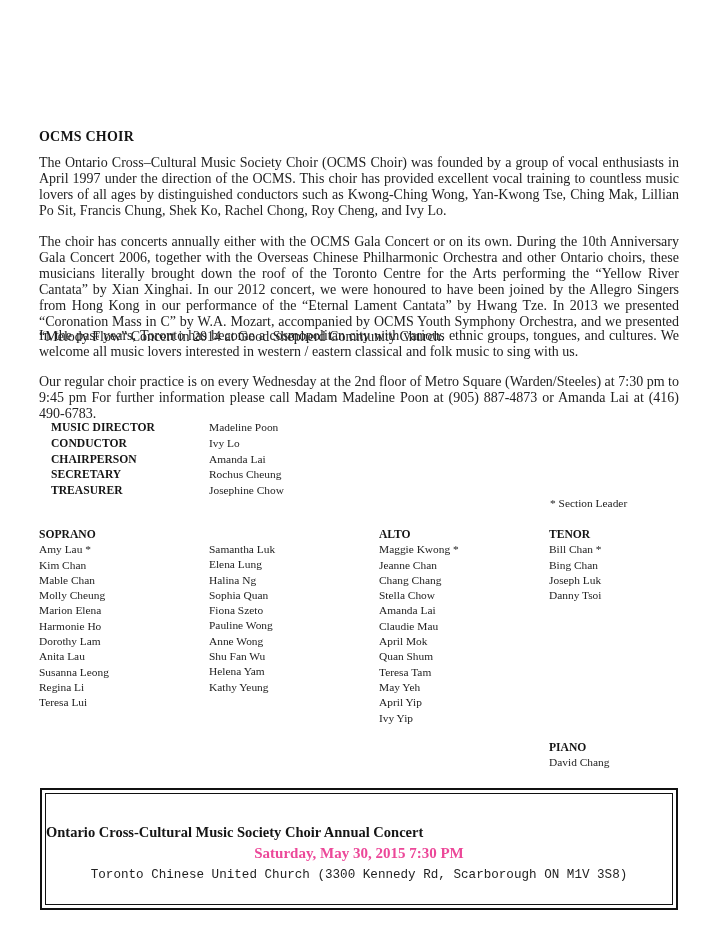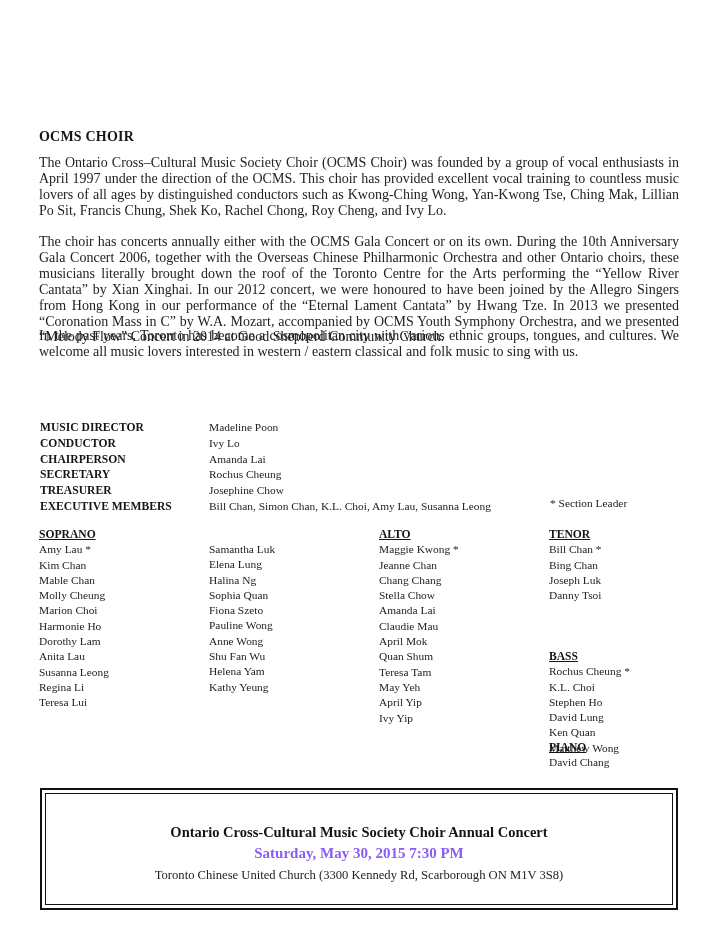--- a/index.html
+++ b/index.html
@@ -54,21 +54,21 @@
       width: 660px;
     }
     .role-row {
       height: 15.8px;
       position: relative;
       font-size: 11.4px;
       line-height: 15.8px;
     }
     .role-label {
       position: absolute;
-      left: 1px;
+      left: 12px;
       font-weight: bold;
       font-size: 11.6px;
       color: #151515;
     }
     .role-value {
       position: absolute;
       left: 170px;
       color: #222;
     }
     .section-note {
@@ -82,21 +82,20 @@
     .col {
       position: absolute;
       font-size: 11.4px;
       line-height: 15.3px;
       color: #222;
     }
     .col .sec-title {
       font-weight: bold;
       font-size: 11.6px;
       color: #151515;
-      text-decoration: underline;
     }
     .col .name { white-space: nowrap; }
     #col-soprano-1 { left: 39px; top: 487px; }
     #col-soprano-2 { left: 209px; top: 502px; }
     #col-alto { left: 379px; top: 487px; }
     #col-tenor { left: 549px; top: 487px; }
     #col-bass { left: 549px; top: 609px; }
     #col-piano { left: 549px; top: 700px; }
 
     .concert-box {
@@ -110,53 +109,54 @@
     }
     .concert-box-inner {
       position: absolute;
       left: 3px; top: 3px; right: 3px; bottom: 3px;
       border: 1px solid #111;
     }
     .concert-title {
       position: absolute;
       left: 0; right: 0;
       top: 30px;
-      text-align: center;
       font-weight: bold;
       font-size: 14.5px;
       color: #151515;
     }
     .concert-date {
       position: absolute;
       left: 0; right: 0;
       top: 51px;
       text-align: center;
       font-weight: bold;
       font-size: 15px;
-      color: #8b5cf6;
+      color: #ec4899;
     }
     .concert-venue {
       position: absolute;
       left: 0; right: 0;
       top: 74px;
       text-align: center;
       font-size: 12.6px;
       color: #222;
+      font-family: Liberation Mono, monospace;
     }
   </style>
 </head>
 <body>
 
 <div class="page">
 
   <div class="heading">OCMS CHOIR</div>
 
   <p class="para last-line-left" id="p1">The Ontario Cross–Cultural Music Society Choir (OCMS Choir) was founded by a group of vocal enthusiasts in April 1997 under the direction of the OCMS. This choir has provided excellent vocal training to countless music lovers of all ages by distinguished conductors such as Kwong-Ching Wong, Yan-Kwong Tse, Ching Mak, Lillian Po Sit, Francis Chung, Shek Ko, Rachel Chong, Roy Cheng, and Ivy Lo.</p>
   <p class="para last-line-left" id="p2">The choir has concerts annually either with the OCMS Gala Concert or on its own. During the 10th Anniversary Gala Concert 2006, together with the Overseas Chinese Philharmonic Orchestra and other Ontario choirs, these musicians literally brought down the roof of the Toronto Centre for the Arts performing the “Yellow River Cantata” by Xian Xinghai. In our 2012 concert, we were honoured to have been joined by the Allegro Singers from Hong Kong in our performance of the “Eternal Lament Cantata” by Hwang Tze. In 2013 we presented “Coronation Mass in C” by W.A. Mozart, accompanied by OCMS Youth Symphony Orchestra, and we presented “Melody Flow” Concert in 2014 at Good Shepherd Community Church.</p>
   <p class="para last-line-left" id="p3">In the past years, Toronto has become a cosmopolitan city with various ethnic groups, tongues, and cultures. We welcome all music lovers interested in western / eastern classical and folk music to sing with us.</p>
+  <p class="para last-line-left" id="p4">Our regular choir practice is on every Wednesday at the 2nd floor of Metro Square (Warden/Steeles) at 7:30 pm to 9:45 pm  For further information please call Madam Madeline Poon at (905) 887-4873 or Amanda Lai at (416) 490-6783.</p>
 
   <div class="roles">
     <div class="role-row">
       <span class="role-label">MUSIC DIRECTOR</span>
       <span class="role-value">Madeline Poon</span>
     </div>
     <div class="role-row">
       <span class="role-label">CONDUCTOR</span>
       <span class="role-value">Ivy Lo</span>
     </div>
@@ -164,36 +164,32 @@
       <span class="role-label">CHAIRPERSON</span>
       <span class="role-value">Amanda Lai</span>
     </div>
     <div class="role-row">
       <span class="role-label">SECRETARY</span>
       <span class="role-value">Rochus Cheung</span>
     </div>
     <div class="role-row">
       <span class="role-label">TREASURER</span>
       <span class="role-value">Josephine Chow</span>
-    </div>
-    <div class="role-row">
-      <span class="role-label">EXECUTIVE MEMBERS</span>
-      <span class="role-value">Bill Chan, Simon Chan, K.L. Choi, Amy Lau, Susanna Leong</span>
     </div>
   </div>
 
   <div class="section-note">* Section Leader</div>
 
   <div class="col" id="col-soprano-1">
     <div class="sec-title">SOPRANO</div>
   <div class="name">Amy Lau *</div>
       <div class="name">Kim Chan</div>
       <div class="name">Mable Chan</div>
       <div class="name">Molly Cheung</div>
-      <div class="name">Marion Choi</div>
+      <div class="name">Marion Elena</div>
       <div class="name">Harmonie Ho</div>
       <div class="name">Dorothy Lam</div>
       <div class="name">Anita Lau</div>
       <div class="name">Susanna Leong</div>
       <div class="name">Regina Li</div>
       <div class="name">Teresa Lui</div>
     </div>
   <div class="col" id="col-soprano-2">
       <div class="name">Samantha Luk</div>
       <div class="name">Elena Lung</div>
@@ -224,29 +220,20 @@
     </div>
 
   <div class="col" id="col-tenor">
     <div class="sec-title">TENOR</div>
   <div class="name">Bill Chan *</div>
       <div class="name">Bing Chan</div>
       <div class="name">Joseph Luk</div>
       <div class="name">Danny Tsoi</div>
     </div>
 
-  <div class="col" id="col-bass">
-    <div class="sec-title">BASS</div>
-  <div class="name">Rochus Cheung *</div>
-      <div class="name">K.L. Choi</div>
-      <div class="name">Stephen Ho</div>
-      <div class="name">David Lung</div>
-      <div class="name">Ken Quan</div>
-      <div class="name">Matthew Wong</div>
-    </div>
 
   <div class="col" id="col-piano">
     <div class="sec-title">PIANO</div>
   <div class="name">David Chang</div>
     </div>
 
   <div class="concert-box">
     <div class="concert-box-inner">
       <div class="concert-title">Ontario Cross-Cultural Music Society Choir Annual Concert</div>
       <div class="concert-date">Saturday, May 30, 2015  7:30 PM</div>

